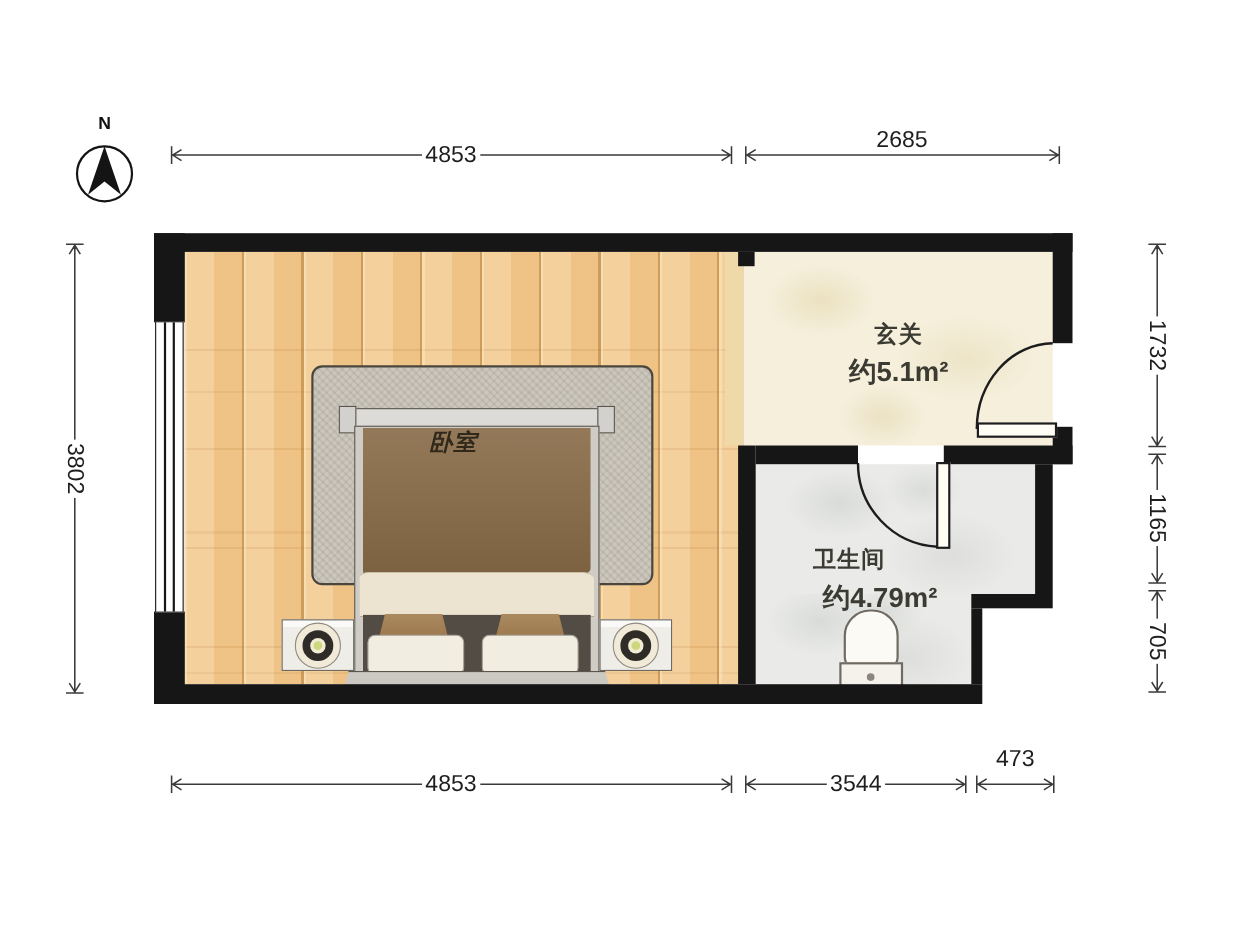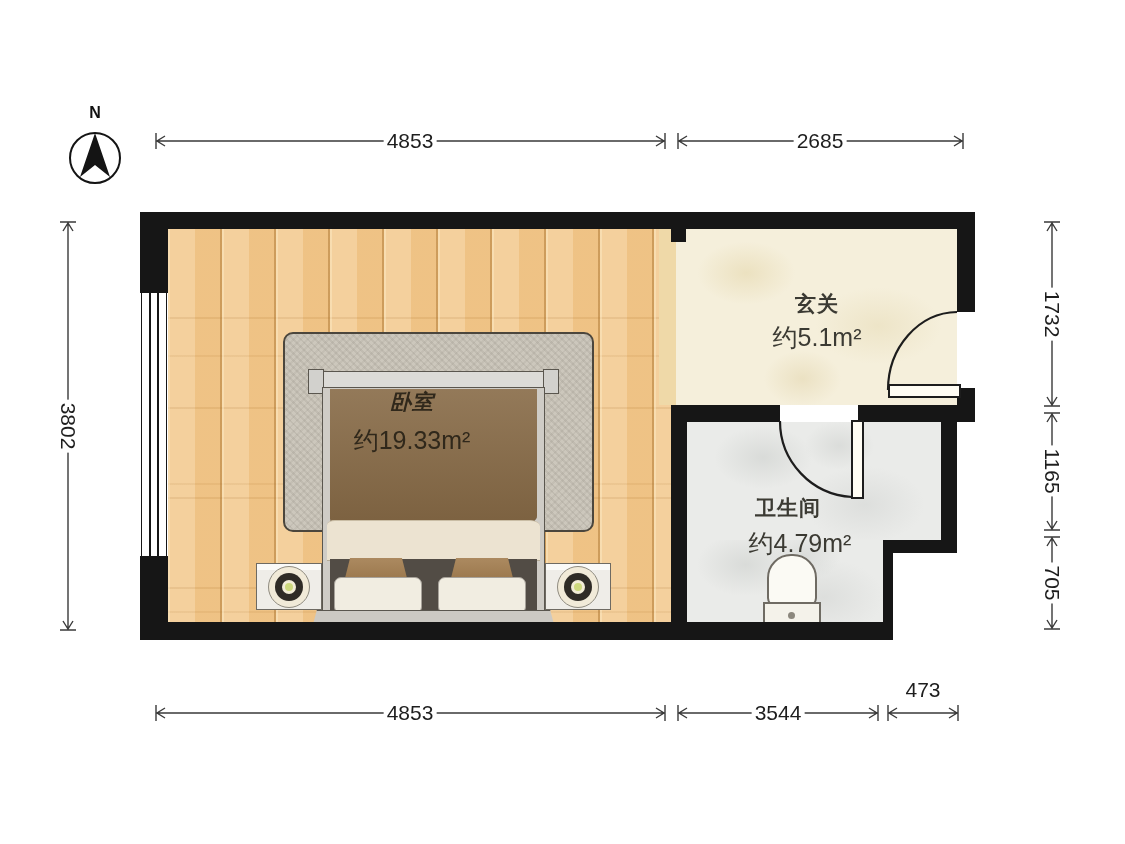--- a/index.html
+++ b/index.html
@@ -96,21 +96,21 @@
   .window::before,.window::after{content:"";position:absolute;top:0;bottom:0;width:1.5px;background:#161616;}
   .window::before{left:7px;}
   .window::after{left:15px;}
   
   .door-leaf{background:#fffdf4;border:2px solid #1d1d1d;box-sizing:border-box;z-index:10;}
   .door-entry{left:888px;top:384px;width:73px;height:14px;}
   .door-bath{left:851px;top:420px;width:13px;height:79px;}
   
   .room-label{transform:translateX(-50%);text-align:center;white-space:nowrap;z-index:6;}
   .room-name{font-size:21px;font-weight:600;letter-spacing:1px;}
-  .room-area{font-size:25px;font-weight:400;}
+  .room-area{font-size:25px;font-weight:700;}
   .ink-dark{color:#30281b;}
   .ink-gray{color:#3b3a33;}
   .dim-label{
     transform:translate(-50%,-50%);background:#ffffff;padding:0 3px;
     font-size:21px;color:#1e1e1e;white-space:nowrap;z-index:12;line-height:1.1;
   }
   .dim-label.vert{transform:translate(-50%,-50%) rotate(90deg);}
   .compass-n{transform:translateX(-50%);font-size:16px;font-weight:bold;color:#111;z-index:12;}
   #overlay-svg{position:absolute;left:0;top:0;z-index:11;pointer-events:none;}
 </style>
@@ -165,24 +165,23 @@
   <div class="abs wall w-bath-top-r"></div>
   <div class="abs wall w-bath-right"></div>
   <div class="abs wall w-bath-jog"></div>
   <div class="abs wall w-bath-lowright"></div>
 
   <div class="abs window"></div>
   <div class="abs door-leaf door-entry"></div>
   <div class="abs door-leaf door-bath"></div>
 
   <div class="abs room-label room-name ink-dark" style="left:412px;top:388px;font-style:italic;">卧室</div>
-  <div class="abs room-label room-area ink-dark" style="left:412px;top:424px;">约19.33m²</div>
   <div class="abs room-label room-name ink-gray" style="left:817px;top:290px;">玄关</div>
   <div class="abs room-label room-area ink-gray" style="left:817px;top:321px;">约5.1m²</div>
-  <div class="abs room-label room-name ink-gray" style="left:788px;top:494px;text-align:center;">卫生间</div>
+  <div class="abs room-label room-name ink-gray" style="left:772px;top:494px;text-align:center;">卫生间</div>
   <div class="abs room-label room-area ink-gray" style="left:800px;top:527px;">约4.79m²</div>
 
   <svg id="overlay-svg" width="1125" height="844" viewBox="0 0 1125 844">
     <g stroke="#3a3a3a" stroke-width="1.4" fill="none">
 
       <path d="M156 141 H665 M156 133 V149 M665 133 V149 M165 136 L157 141 L165 146 M656 136 L664 141 L656 146"></path>
       <path d="M678 141 H963 M678 133 V149 M963 133 V149 M687 136 L679 141 L687 146 M954 136 L962 141 L954 146"></path>
 
       <path d="M156 713 H665 M156 705 V721 M665 705 V721 M165 708 L157 713 L165 718 M656 708 L664 713 L656 718"></path>
       <path d="M678 713 H878 M678 705 V721 M878 705 V721 M687 708 L679 713 L687 718 M869 708 L877 713 L869 718"></path>
@@ -198,21 +197,21 @@
       <path d="M888 390 A70 78 0 0 1 957 312"></path>
       <path d="M780 421 A76 76 0 0 0 852 497"></path>
     </g>
     <g>
       <circle cx="95" cy="158" r="25" fill="#ffffff" stroke="#141414" stroke-width="2"></circle>
       <polygon points="95,133 110,177 95,165 80,177" fill="#141414"></polygon>
     </g>
   </svg>
 
   <span class="abs dim-label" style="left:410px;top:141px;">4853</span>
-  <span class="abs dim-label" style="left:820px;top:141px;">2685</span>
+  <span class="abs dim-label" style="left:820px;top:127px;">2685</span>
   <span class="abs dim-label" style="left:410px;top:713px;">4853</span>
   <span class="abs dim-label" style="left:778px;top:713px;">3544</span>
   <span class="abs dim-label" style="left:923px;top:690px;">473</span>
   <span class="abs dim-label vert" style="left:68px;top:426px;">3802</span>
   <span class="abs dim-label vert" style="left:1052px;top:314px;">1732</span>
   <span class="abs dim-label vert" style="left:1052px;top:471px;">1165</span>
   <span class="abs dim-label vert" style="left:1052px;top:583px;">705</span>
 
   <span class="abs compass-n" style="left:95px;top:104px;">N</span>
 

